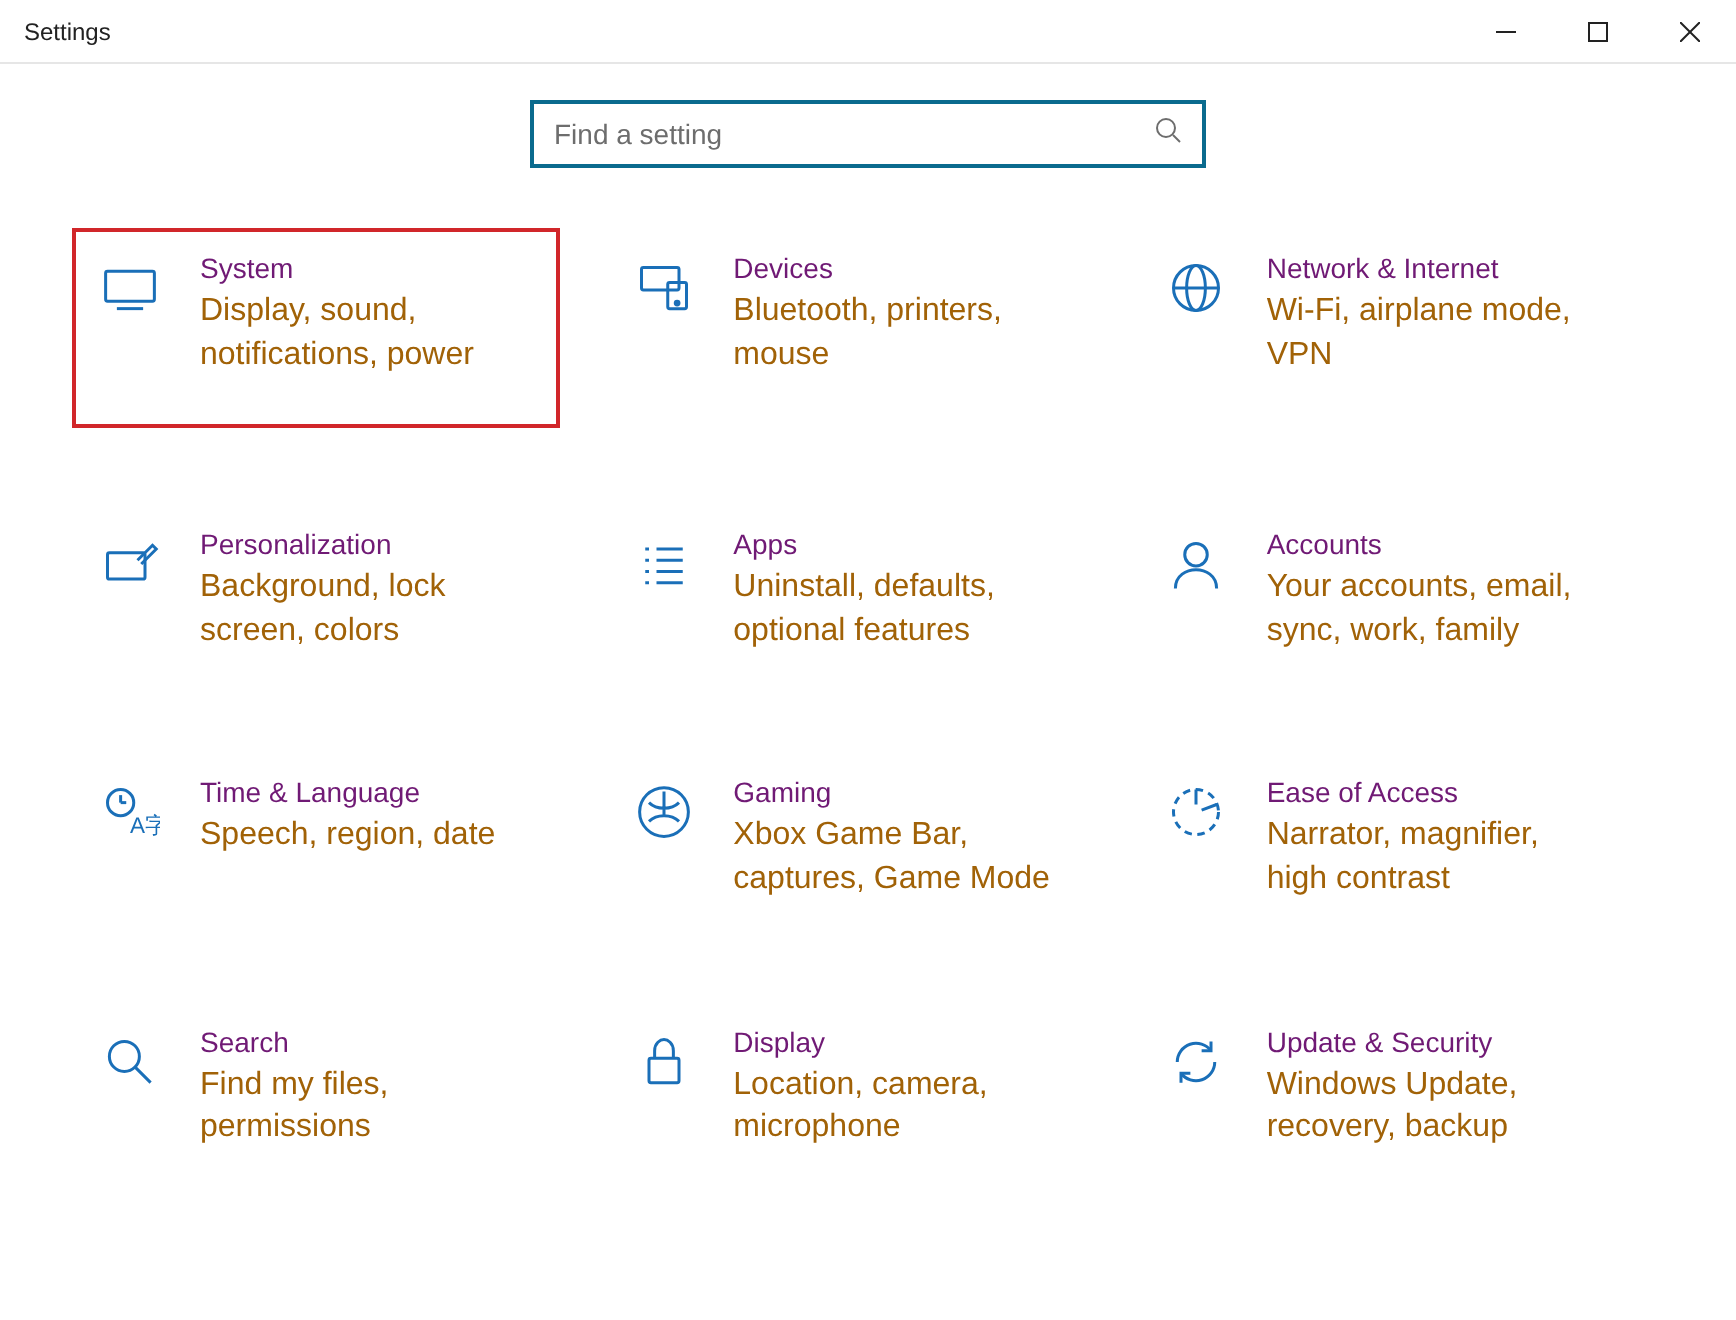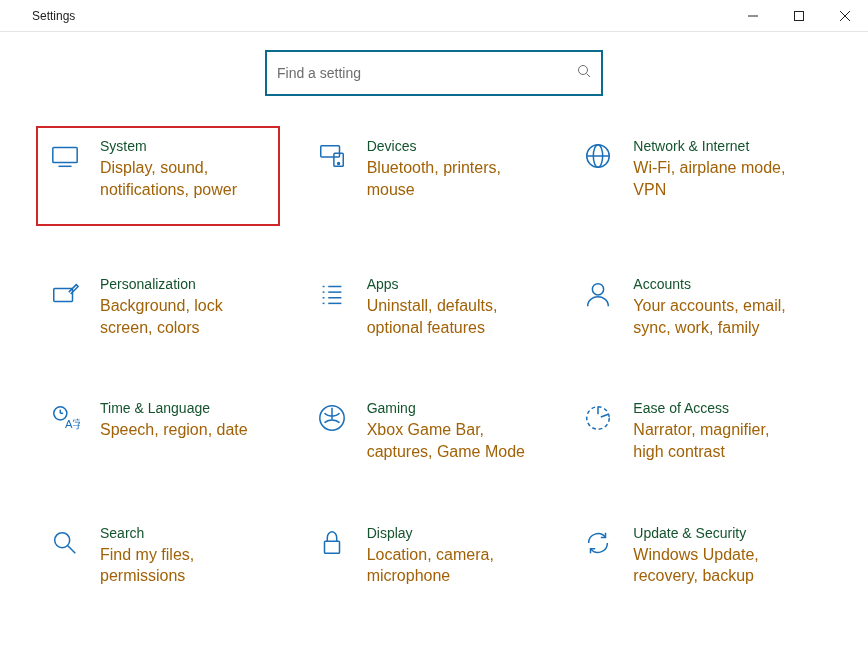--- a/index.html
+++ b/index.html
@@ -16,21 +16,20 @@
     display: flex;
     align-items: center;
     justify-content: space-between;
     height: 32px;
     padding-left: 12px;
     border-bottom: 1px solid #e6e6e6;
   }
   .titlebar .title {
     font-size: 12px;
     color: #222;
-    margin-left: 20px;
   }
   .win-controls {
     display: flex;
     height: 100%;
   }
   .win-btn {
     width: 46px;
     height: 100%;
     display: flex;
     align-items: center;
@@ -39,21 +38,21 @@
     color: #222;
   }
   .search-wrap {
     display: flex;
     justify-content: center;
     margin-top: 18px;
     margin-bottom: 36px;
   }
   .search-box {
     width: 338px;
-    height: 46px;
+    height: 34px;
     border: 2px solid #0a6b8e;
     display: flex;
     align-items: center;
     padding: 0 10px;
     justify-content: center;
   }
   .search-input {
     border: none;
     outline: none;
     font-size: 14px;
@@ -89,21 +88,21 @@
     color: #1a6fb8;
     display: flex;
     align-items: center;
     justify-content: flex-start;
     margin-top: 2px;
   }
   .tile-icon svg { width: 30px; height: 30px; stroke: #1a6fb8; fill: none; stroke-width: 1.6; }
   .tile-text { flex: 1; }
   .tile-title {
     font-size: 14px;
-    color: #14532d;
+    color: #701a75;
     margin-bottom: 3px;
     font-weight: 400;
   }
   .tile-desc {
     font-size: 16px;
     color: #a16207;
     line-height: 1.35;
     max-width: 160px;
   }
 </style>

